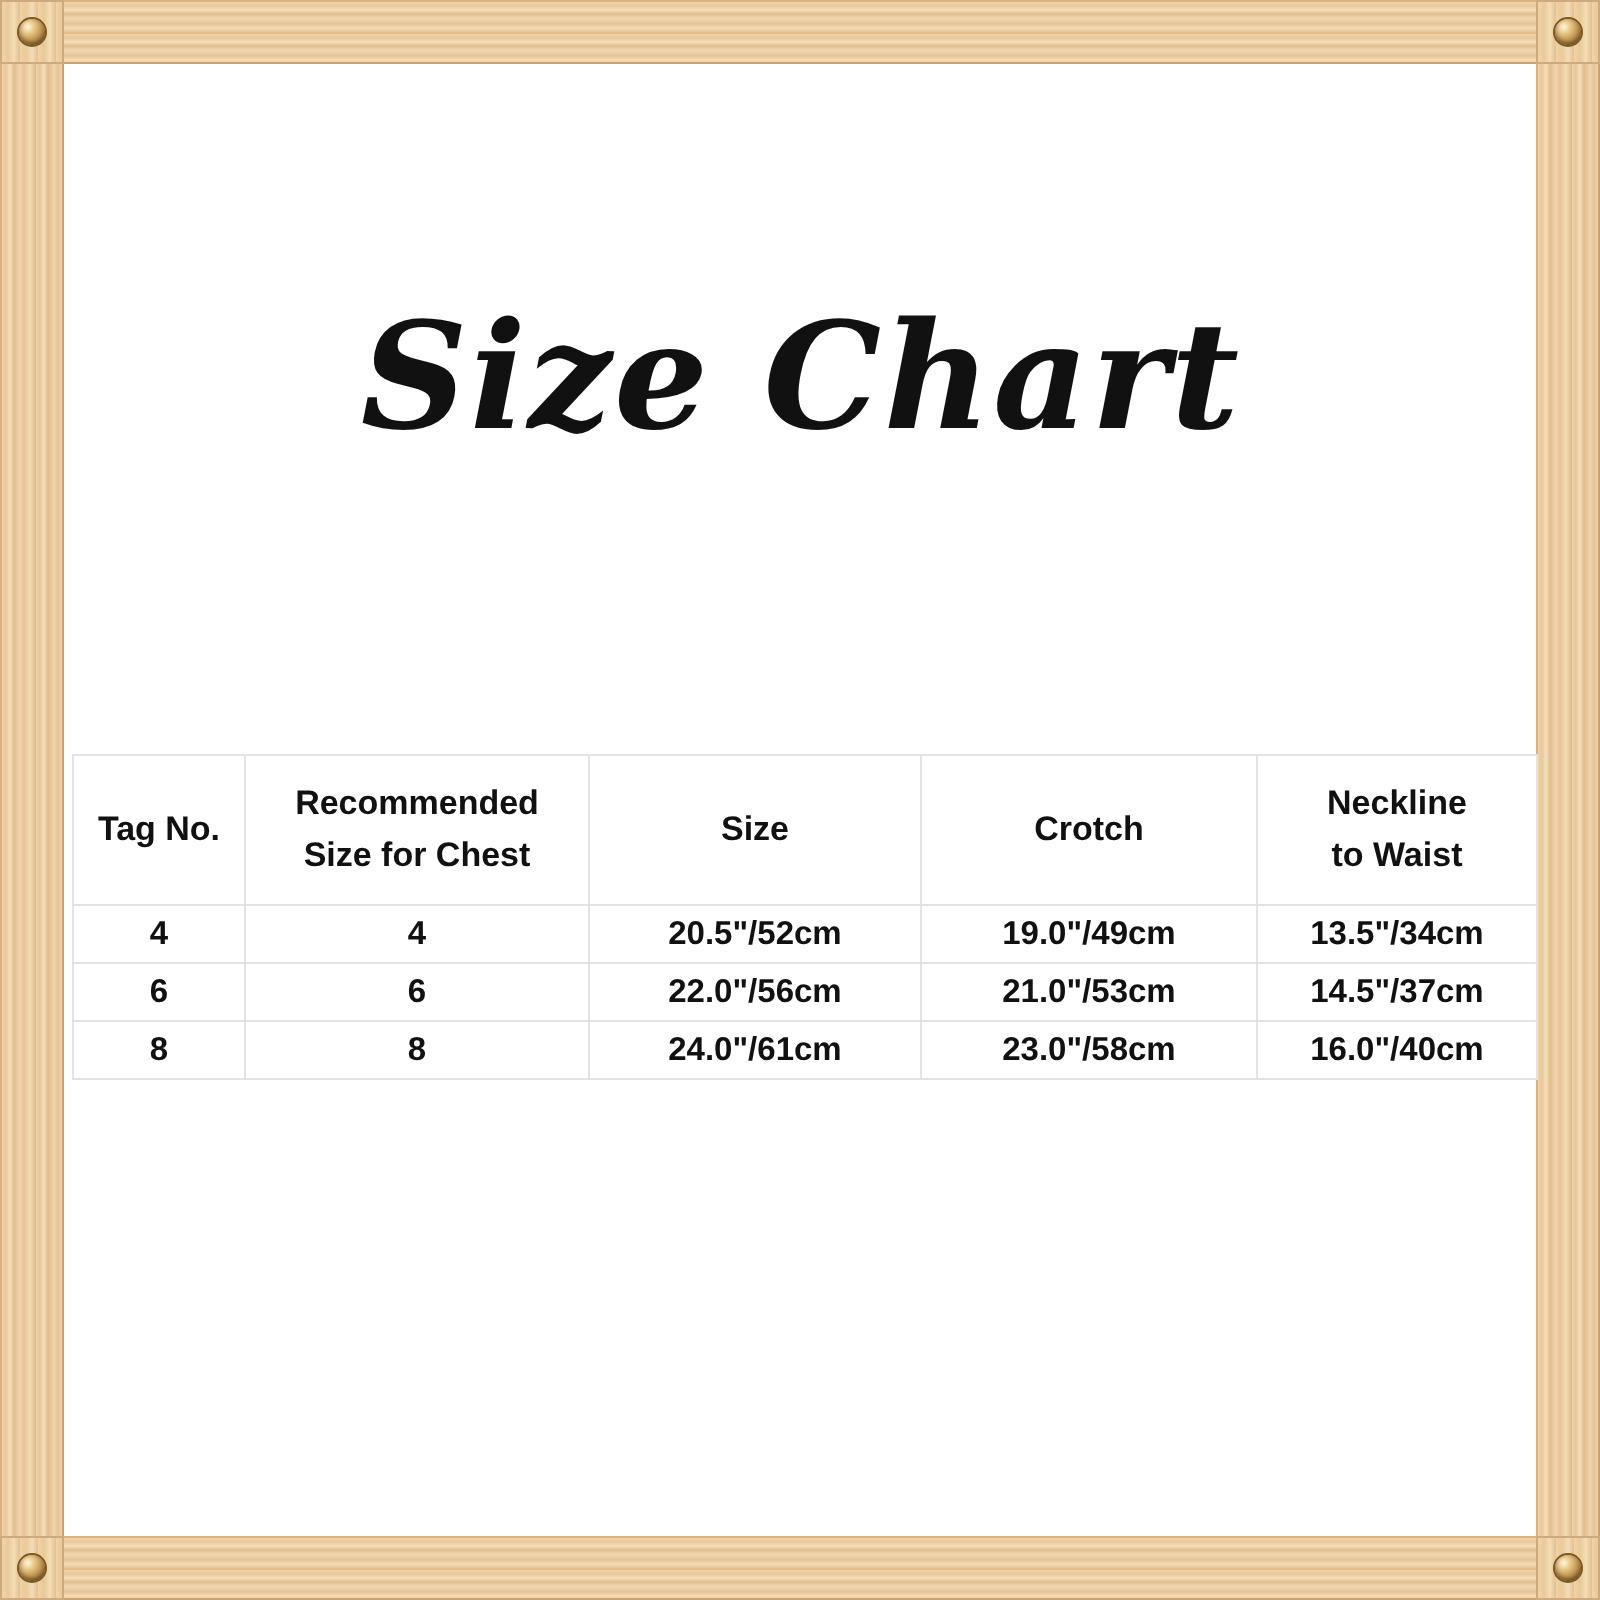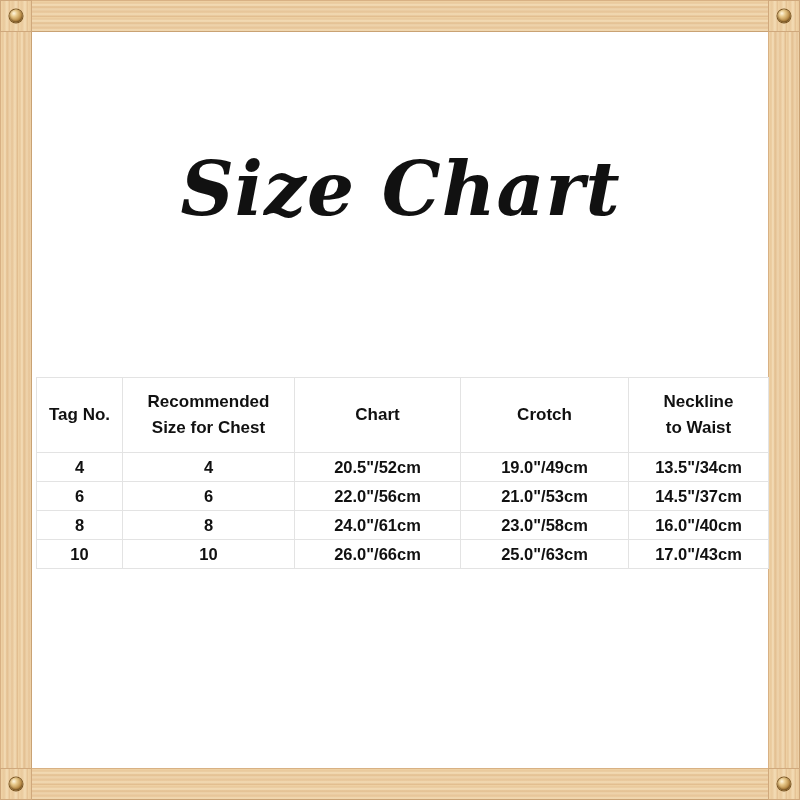--- a/index.html
+++ b/index.html
@@ -228,21 +228,21 @@
         <thead>
           <tr>
             <th>
               <span class="hdr-line">Tag No.</span>
             </th>
             <th>
               <span class="hdr-line">Recommended</span>
               <span class="hdr-line">Size for Chest</span>
             </th>
             <th>
-              <span class="hdr-line">Chart</span>
+              <span class="hdr-line">Size</span>
             </th>
             <th>
               <span class="hdr-line">Crotch</span>
             </th>
             <th>
               <span class="hdr-line">Neckline</span>
               <span class="hdr-line">to Waist</span>
             </th>
           </tr>
         </thead>
@@ -261,25 +261,18 @@
             <td>21.0"/53cm</td>
             <td>14.5"/37cm</td>
           </tr>
           <tr>
             <td>8</td>
             <td>8</td>
             <td>24.0"/61cm</td>
             <td>23.0"/58cm</td>
             <td>16.0"/40cm</td>
           </tr>
-          <tr>
-            <td>10</td>
-            <td>10</td>
-            <td>26.0"/66cm</td>
-            <td>25.0"/63cm</td>
-            <td>17.0"/43cm</td>
-          </tr>
         </tbody>
       </table>
     </div>
 
   </div>
 </div>
 
 </body></html>

